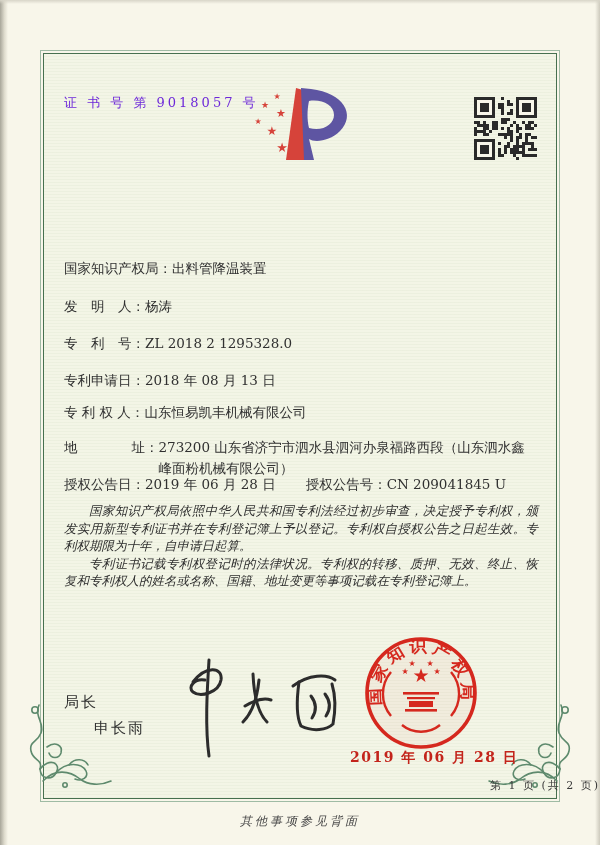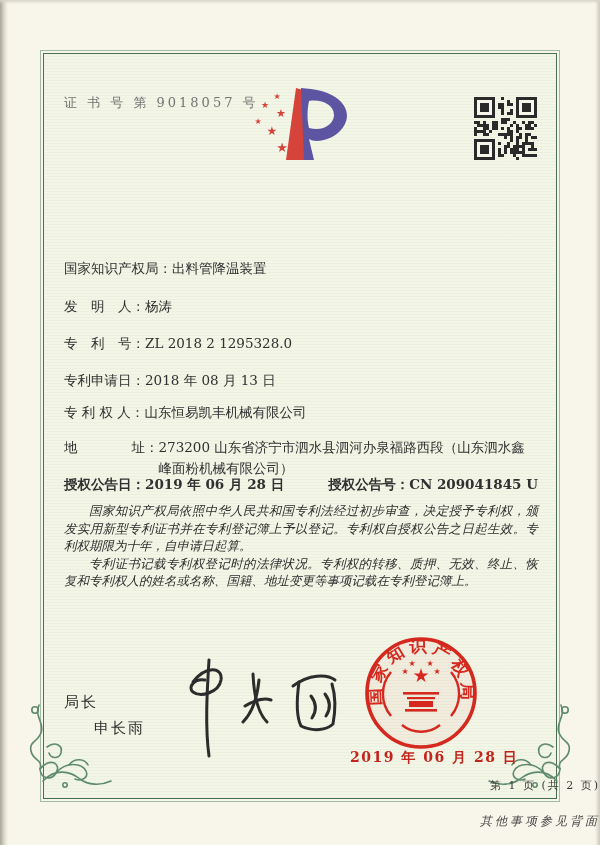--- a/index.html
+++ b/index.html
@@ -15,44 +15,44 @@
     background:linear-gradient(to left,#cdcabd,rgba(0,0,0,0));}
   .edge-top{position:absolute;left:0;top:0;width:600px;height:4px;
     background:linear-gradient(to bottom,#d8d5c8,rgba(0,0,0,0));}
   
   .frame{
     position:absolute;left:43px;top:53px;width:512px;height:744px;
     border:1.5px solid #46704f;outline:1px solid #9fbba4;outline-offset:2px;
     background:#f3f5e6;
     background-image:repeating-linear-gradient(0deg,rgba(175,195,160,0.10) 0 1px,rgba(0,0,0,0) 1px 3px);
   }
-  .cert-no{position:absolute;left:64px;top:94px;font-size:13px;letter-spacing:3px;color:#737373;}
+  .cert-no{position:absolute;left:64px;top:94px;font-size:13px;letter-spacing:3px;color:#6d28d9;}
   .logo{position:absolute;left:243px;top:86px;width:120px;height:92px;}
   .qr{position:absolute;left:474px;top:97px;width:63px;height:63px;}
   .title{position:absolute;left:0;top:186px;width:600px;text-align:center;
     font-size:30px;font-weight:700;letter-spacing:7px;color:#2b2b2b;}
   .row{position:absolute;left:64px;display:flex;font-size:13.5px;color:#303030;line-height:21px;}
   .lab{flex:none;white-space:pre;}
   .val{white-space:pre-wrap;}
   .row-name{top:258px;} .row-inventor{top:296px;} .row-patentno{top:333px;}
   .row-filing{top:370px;} .row-patentee{top:402px;}
   .row-address{top:437px;width:478px;} .row-address .val{width:372px;}
-  .row-grant{top:474px;width:478px;gap:44px;font-weight:bold;} .row-grant .pair{display:flex;}
+  .row-grant{top:474px;width:478px;gap:30px;} .row-grant .pair{display:flex;}
   .bodytext{position:absolute;left:64px;top:502px;width:474px;
     font-size:12.5px;line-height:17.5px;text-align:justify;color:#2e2e2e;font-style:italic;}
   .bodytext p{margin:0;text-indent:2em;}
   .sig-title{position:absolute;left:64px;top:693px;font-size:15px;color:#2f2f2f;letter-spacing:2px;}
   .sig-name{position:absolute;left:64px;top:719px;font-size:15px;color:#2f2f2f;letter-spacing:2px;margin-left:30px;}
   .autograph{position:absolute;left:175px;top:652px;width:165px;height:112px;}
   .seal{position:absolute;left:360px;top:632px;width:122px;height:122px;}
   .seal-date{position:absolute;left:350px;top:749px;font-size:14px;color:#c3241b;
     letter-spacing:1.5px;font-weight:600;}
   .page-no{position:absolute;left:0;top:778px;width:600px;text-align:right;
     font-size:11px;letter-spacing:2px;color:#3a3a3a;}
-  .back-note{position:absolute;left:0;top:813px;width:600px;text-align:right;
+  .back-note{position:absolute;left:0;top:813px;width:600px;text-align:center;
     font-size:12px;letter-spacing:3px;color:#4a4a4a;font-style:italic;}
   .flourish{position:absolute;width:92px;height:92px;}
   .flourish.bl{left:25px;top:701px;}
   .flourish.br{left:483px;top:701px;transform:scaleX(-1);}
 </style>
 </head>
 <body>
 
 <div class="paper">
   <div class="edge-left"></div>

